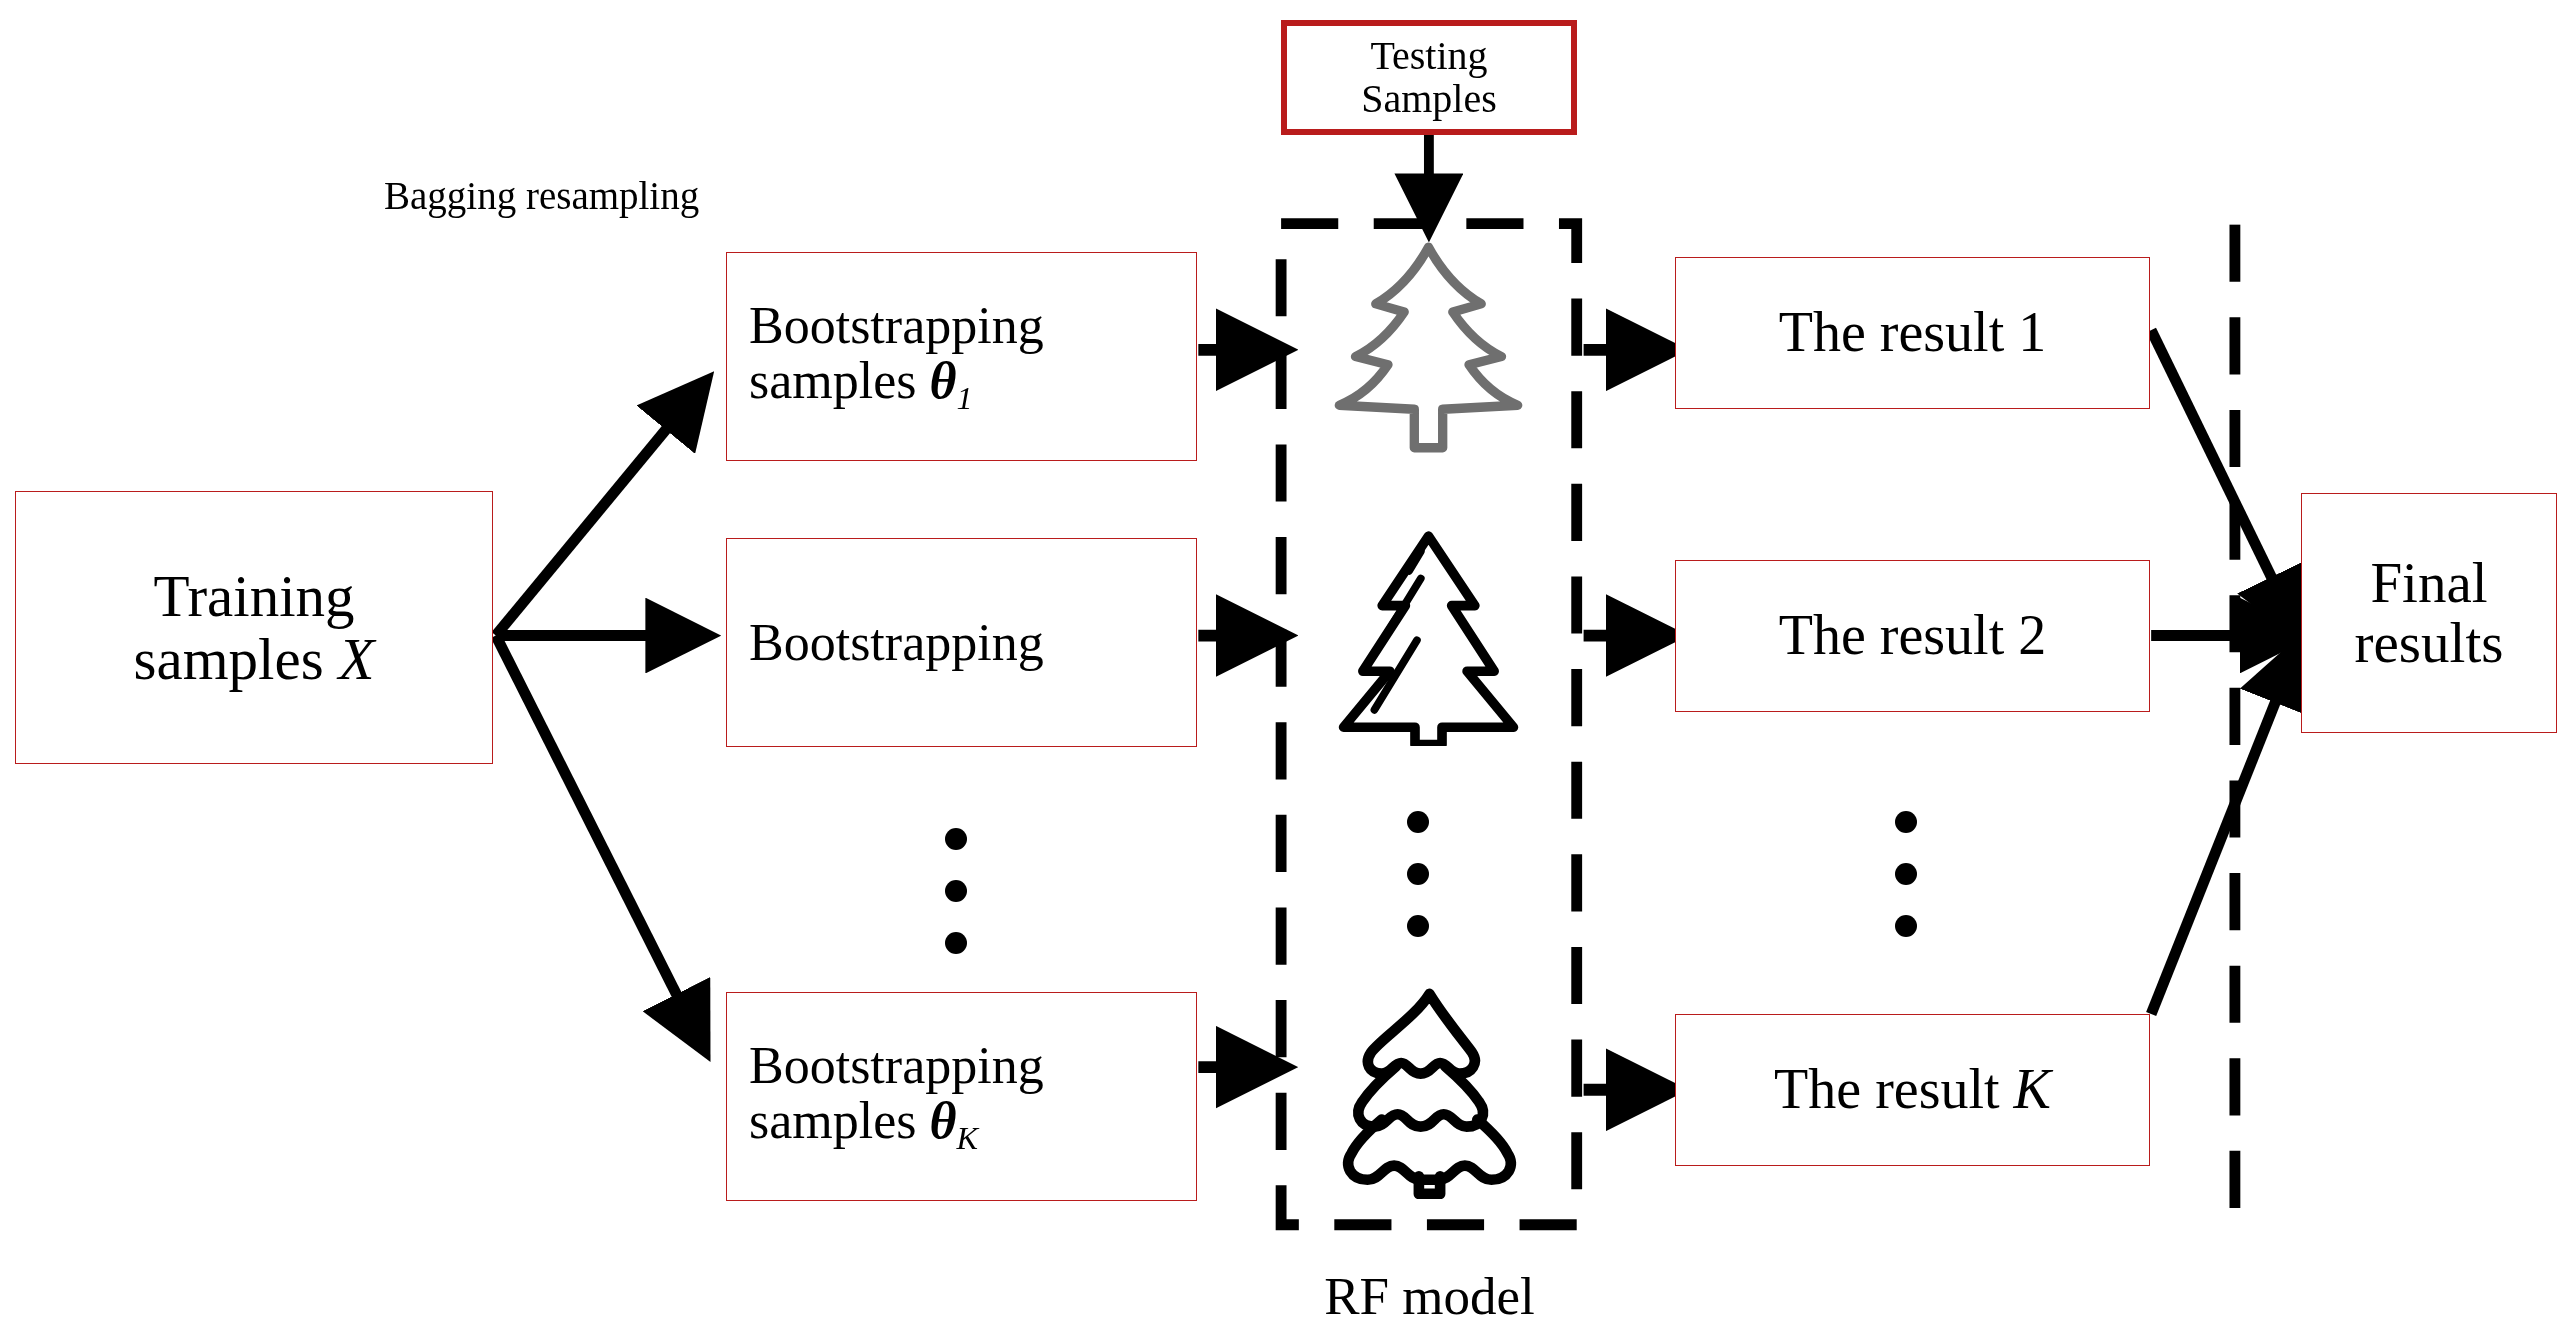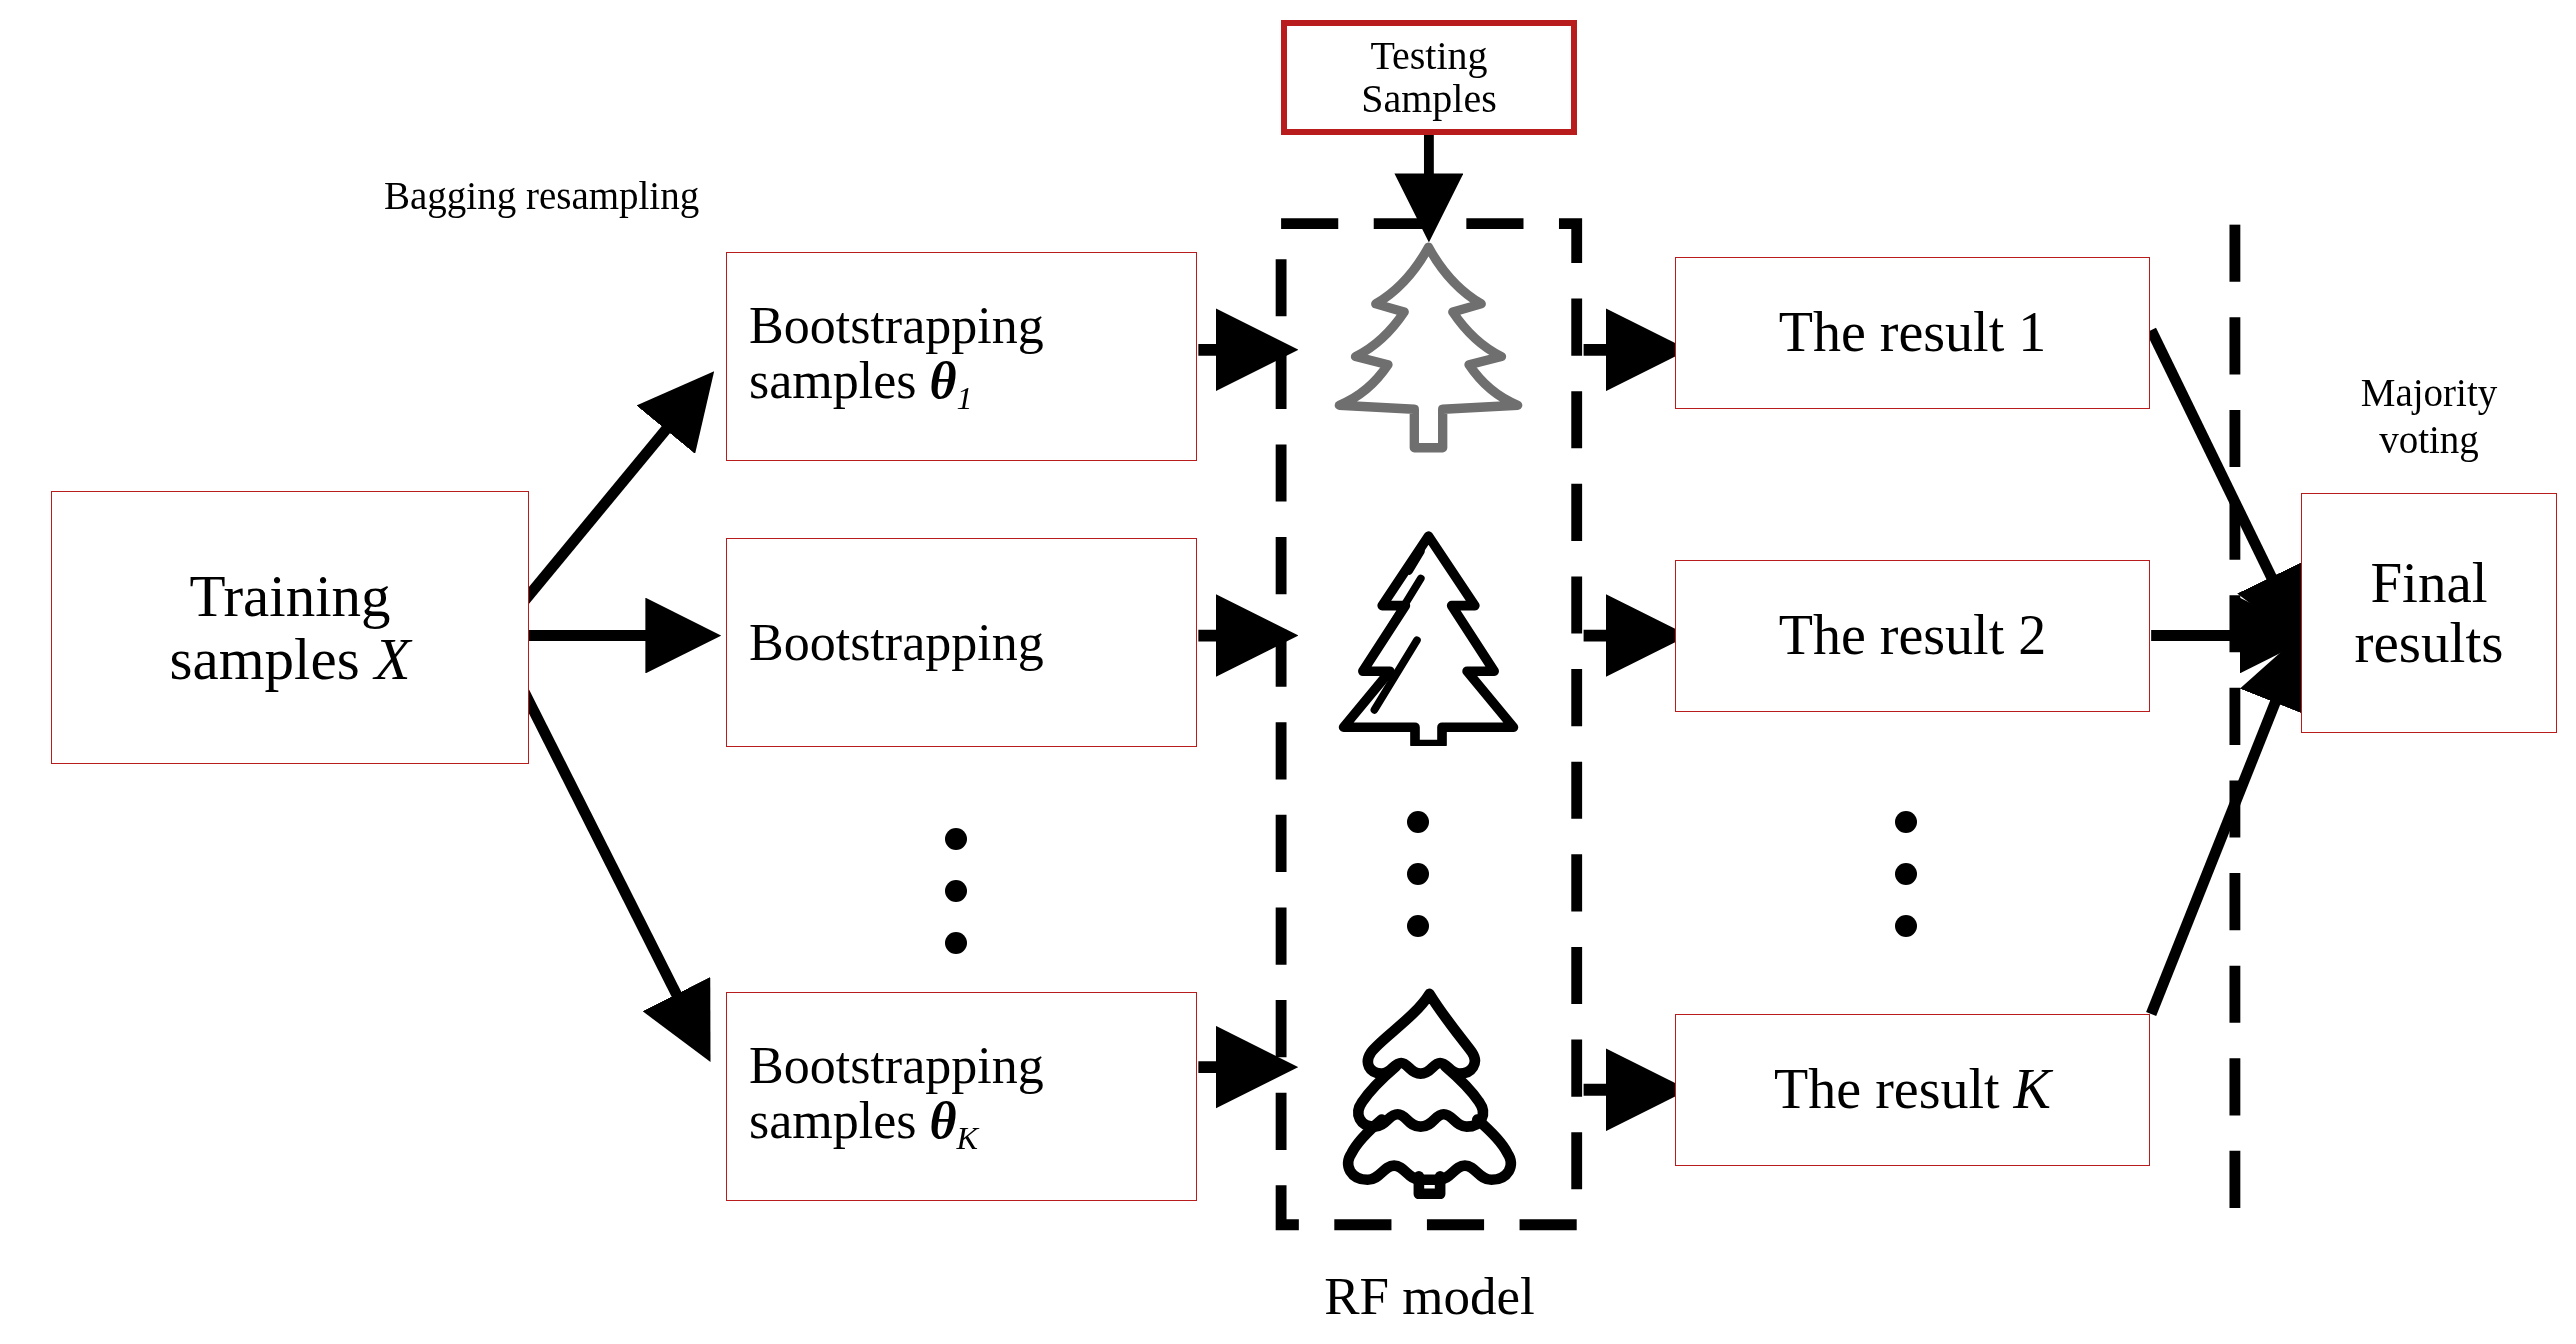--- a/index.html
+++ b/index.html
@@ -138,21 +138,21 @@
       <line x1="2183" y1="335" x2="2330" y2="637" stroke="#000000" stroke-width="11" marker-end="url(#ah)"></line>
     </g>
     <g>
       <line x1="2183" y1="645" x2="2330" y2="645" stroke="#000000" stroke-width="11" marker-end="url(#ah)"></line>
     </g>
     <g>
       <line x1="2183" y1="1029" x2="2330" y2="660" stroke="#000000" stroke-width="11" marker-end="url(#ah)"></line>
     </g>
   </svg>
 
-  <div class="node-box" style="left:15px; top:491px; width:478px; height:273px; font-size:59px;margin-left:36px;">
+  <div class="node-box" style="left:15px; top:491px; width:478px; height:273px; font-size:59px;">
     <span class="node-line">Training</span>
     <span class="node-line"><span>samples </span><span class="italic-var">X</span></span>
   </div>
 
   <div class="node-box" style="left:1281px; top:20px; width:296px; height:115px; font-size:40px; border-width:6px;">
     <span class="node-line">Testing</span>
     <span class="node-line">Samples</span>
   </div>
 
   <div class="node-box" style="left:726px; top:252px; width:471px; height:209px; font-size:52px; align-items:flex-start; padding-left:22px;">
@@ -183,24 +183,20 @@
 
   <div class="node-box" style="left:2301px; top:493px; width:256px; height:240px; font-size:57px;">
     <span class="node-line">Final</span>
     <span class="node-line">results</span>
   </div>
 
   <div class="lbl" style="left:384px; top:173px; font-size:39px;">Bagging resampling</div>
 
   <div class="lbl" style="left:1321px; top:1266px; width:217px; font-size:53px;">RF model</div>
 
-  <div class="lbl lbl-2line" style="left:2291px; top:370px; width:276px; font-size:39px;">
-    <div>Majority</div>
-    <div>voting</div>
-  </div>
 
   <div class="dots" style="left:945px; top:828px; width:22px; height:126px;">
     <span></span>
     <span></span>
     <span></span>
   </div>
 
   <div class="dots" style="left:1407px; top:811px; width:22px; height:126px;">
     <span></span>
     <span></span>

